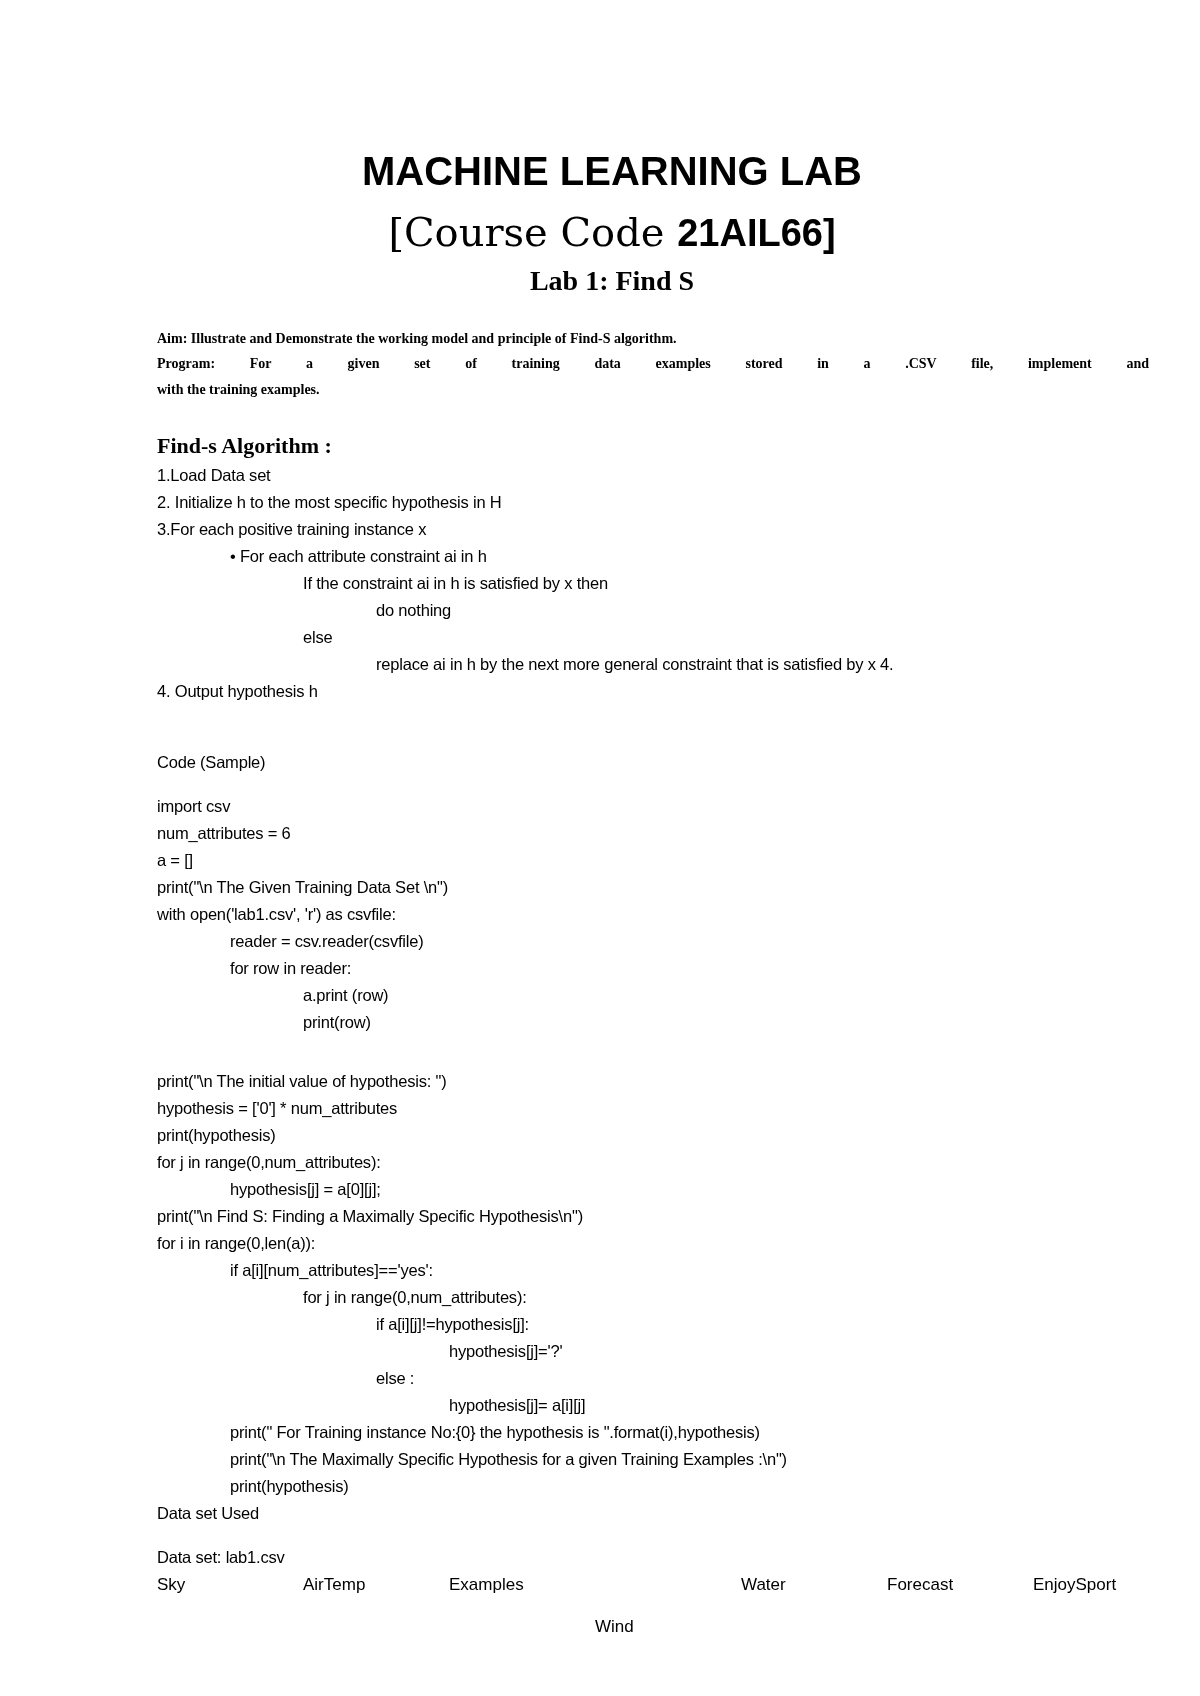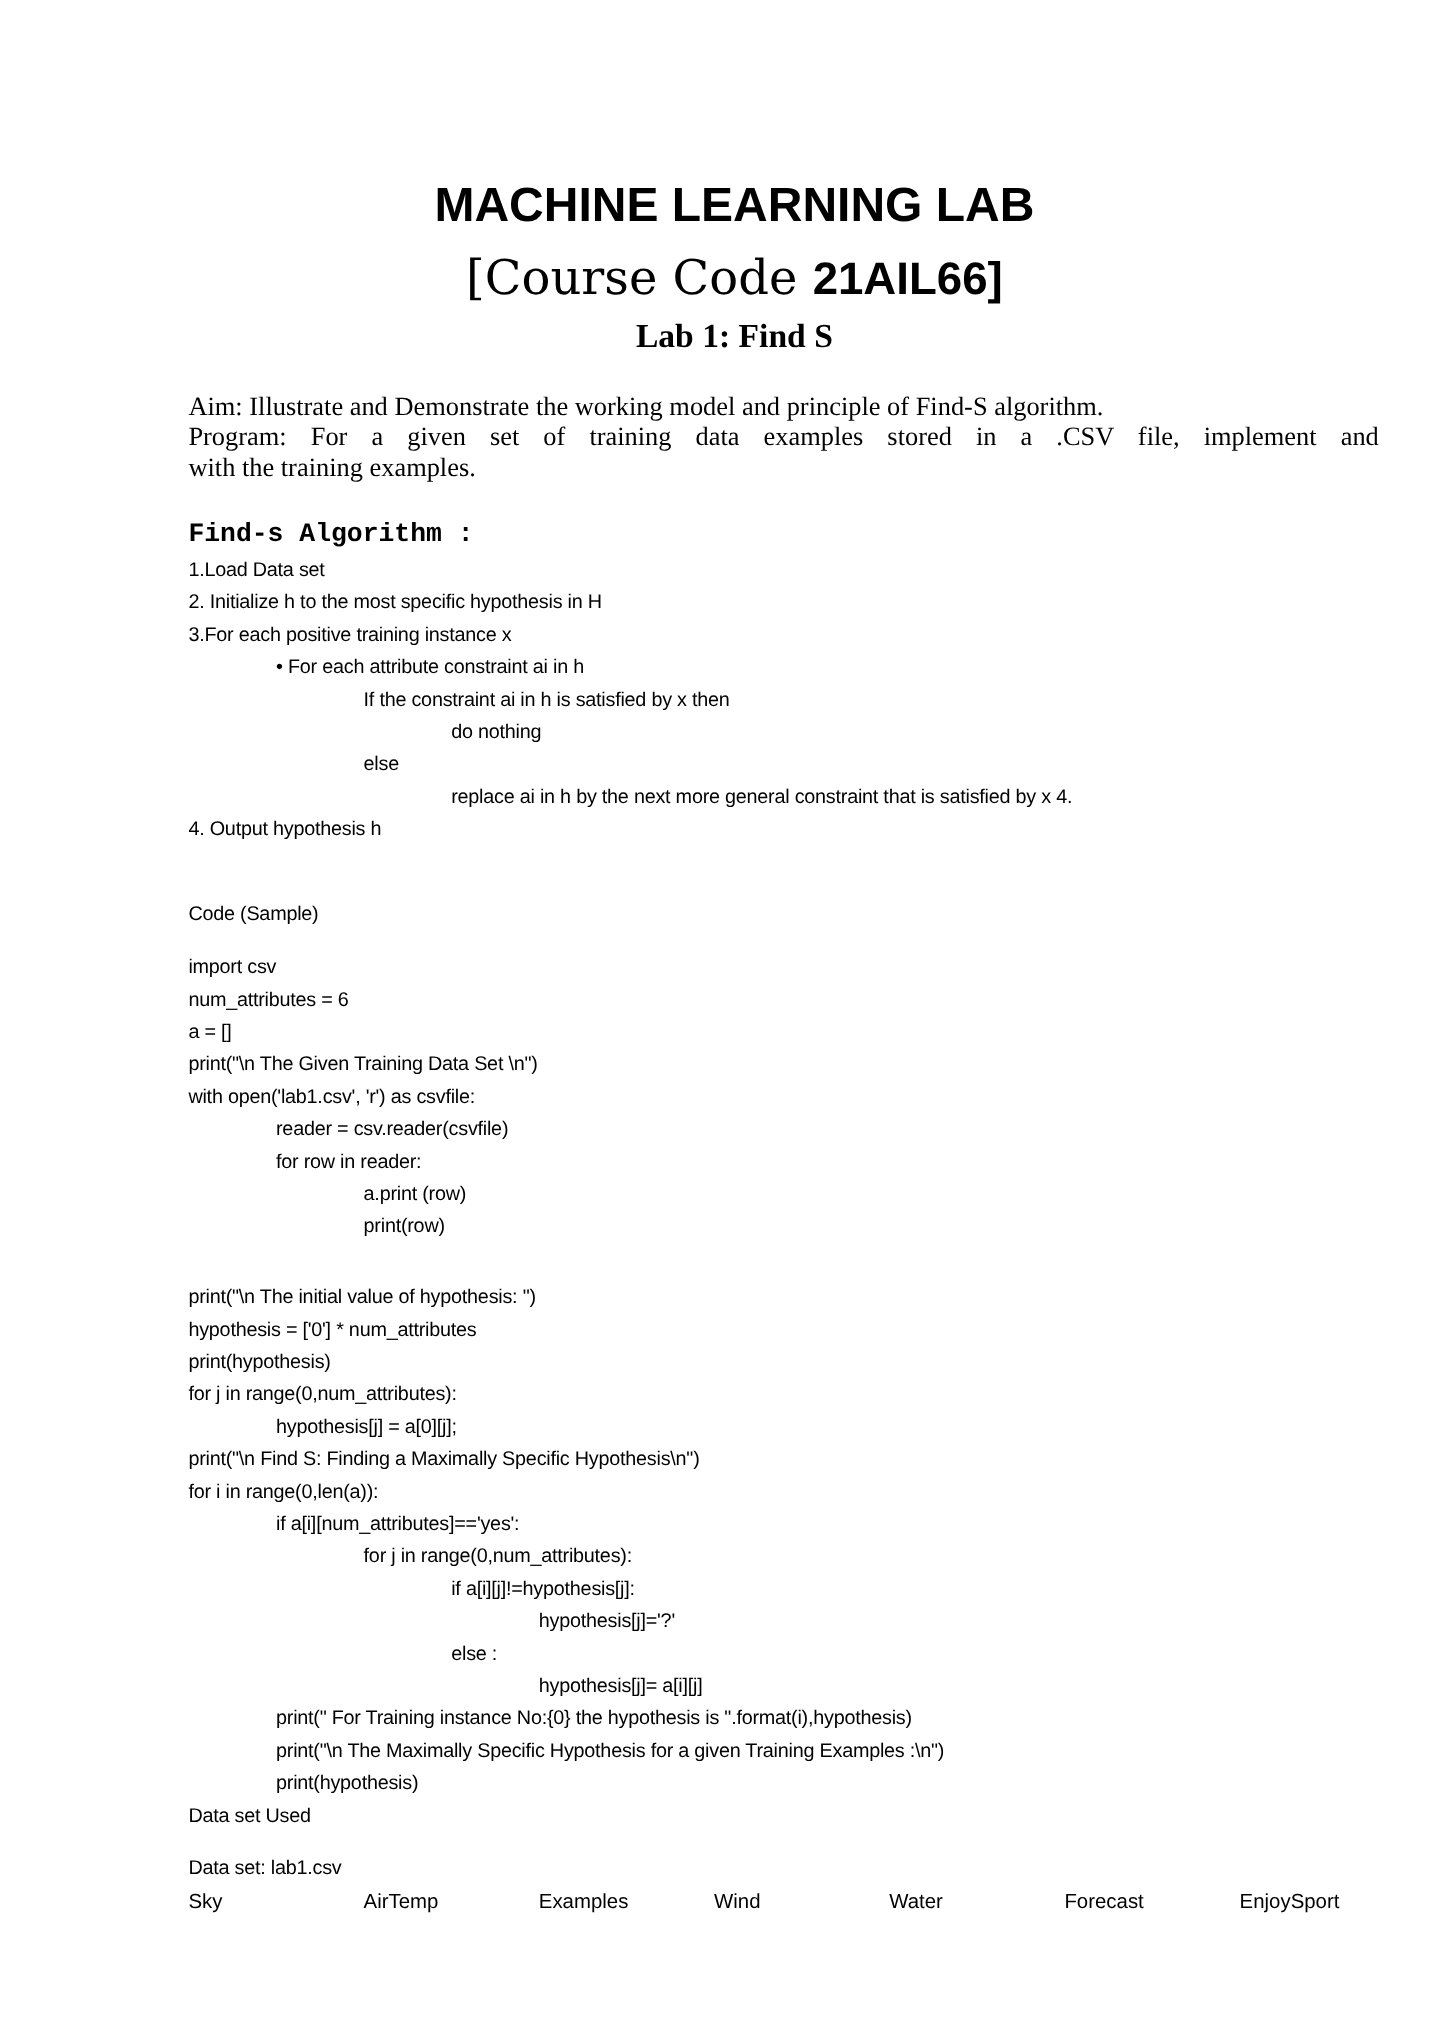--- a/index.html
+++ b/index.html
@@ -13,28 +13,28 @@
     position: absolute; left: 0; width: 1200px; top: 206px; text-align: center;
     font-family: "DejaVu Serif", serif; font-size: 40px; line-height: 52px;
   }
   .course .code { font-family: "Liberation Sans", sans-serif; font-weight: bold; font-size: 38px; }
   .lab {
     position: absolute; left: 0; width: 1200px; top: 264px; text-align: center;
     font-family: "Liberation Serif", serif; font-weight: bold; font-size: 28px; line-height: 34px;
   }
   .para {
     position: absolute; left: 145px; width: 992px;
-    font-family: "Liberation Serif", serif; font-weight: normal; font-size: 22px; line-height: 25.5px;
+    font-family: "Liberation Serif", serif; font-weight: bold; font-size: 14px; line-height: 25.5px;
     text-align: justify;
   }
   .aim { top: 326px; }
   .program { top: 351px; }
   .heading {
     position: absolute; left: 145px; top: 432px;
-    font-family: Liberation Mono, monospace; font-weight: bold; font-size: 22px; line-height: 28px;
+    font-family: Liberation Serif, serif; font-weight: bold; font-size: 22px; line-height: 28px;
   }
   .line {
     position: absolute; white-space: pre;
     font-family: "Liberation Sans", sans-serif; font-size: 16.5px; line-height: 22px;
     letter-spacing: -0.2px;
   }
   .b { font-weight: normal; }
   .n { font-weight: normal; }
   .tbl-head { position: absolute; top: 1574px; left: 145px; width: 990px; height: 24px; }
   .tbl-head span {
@@ -101,19 +101,19 @@
   </div>
 
   <div class="line b" style="left:145px;top:1502px;">Data set Used</div>
 
   <div class="line n" style="left:145px;top:1546px;"><span>Data set: </span><span class="b">lab1.csv</span></div>
 
   <div class="tbl-head">
     <span style="left:0px;">Sky</span>
     <span style="left:146px;">AirTemp</span>
     <span style="left:292px;">Examples</span>
-    <span style="left:438px;">Wind</span>
+    <span style="left:438px;margin-top:42px;">Wind</span>
     <span style="left:584px;">Water</span>
     <span style="left:730px;">Forecast</span>
     <span style="left:876px;">EnjoySport</span>
   </div>
 
 </div>
 
 </body></html>

